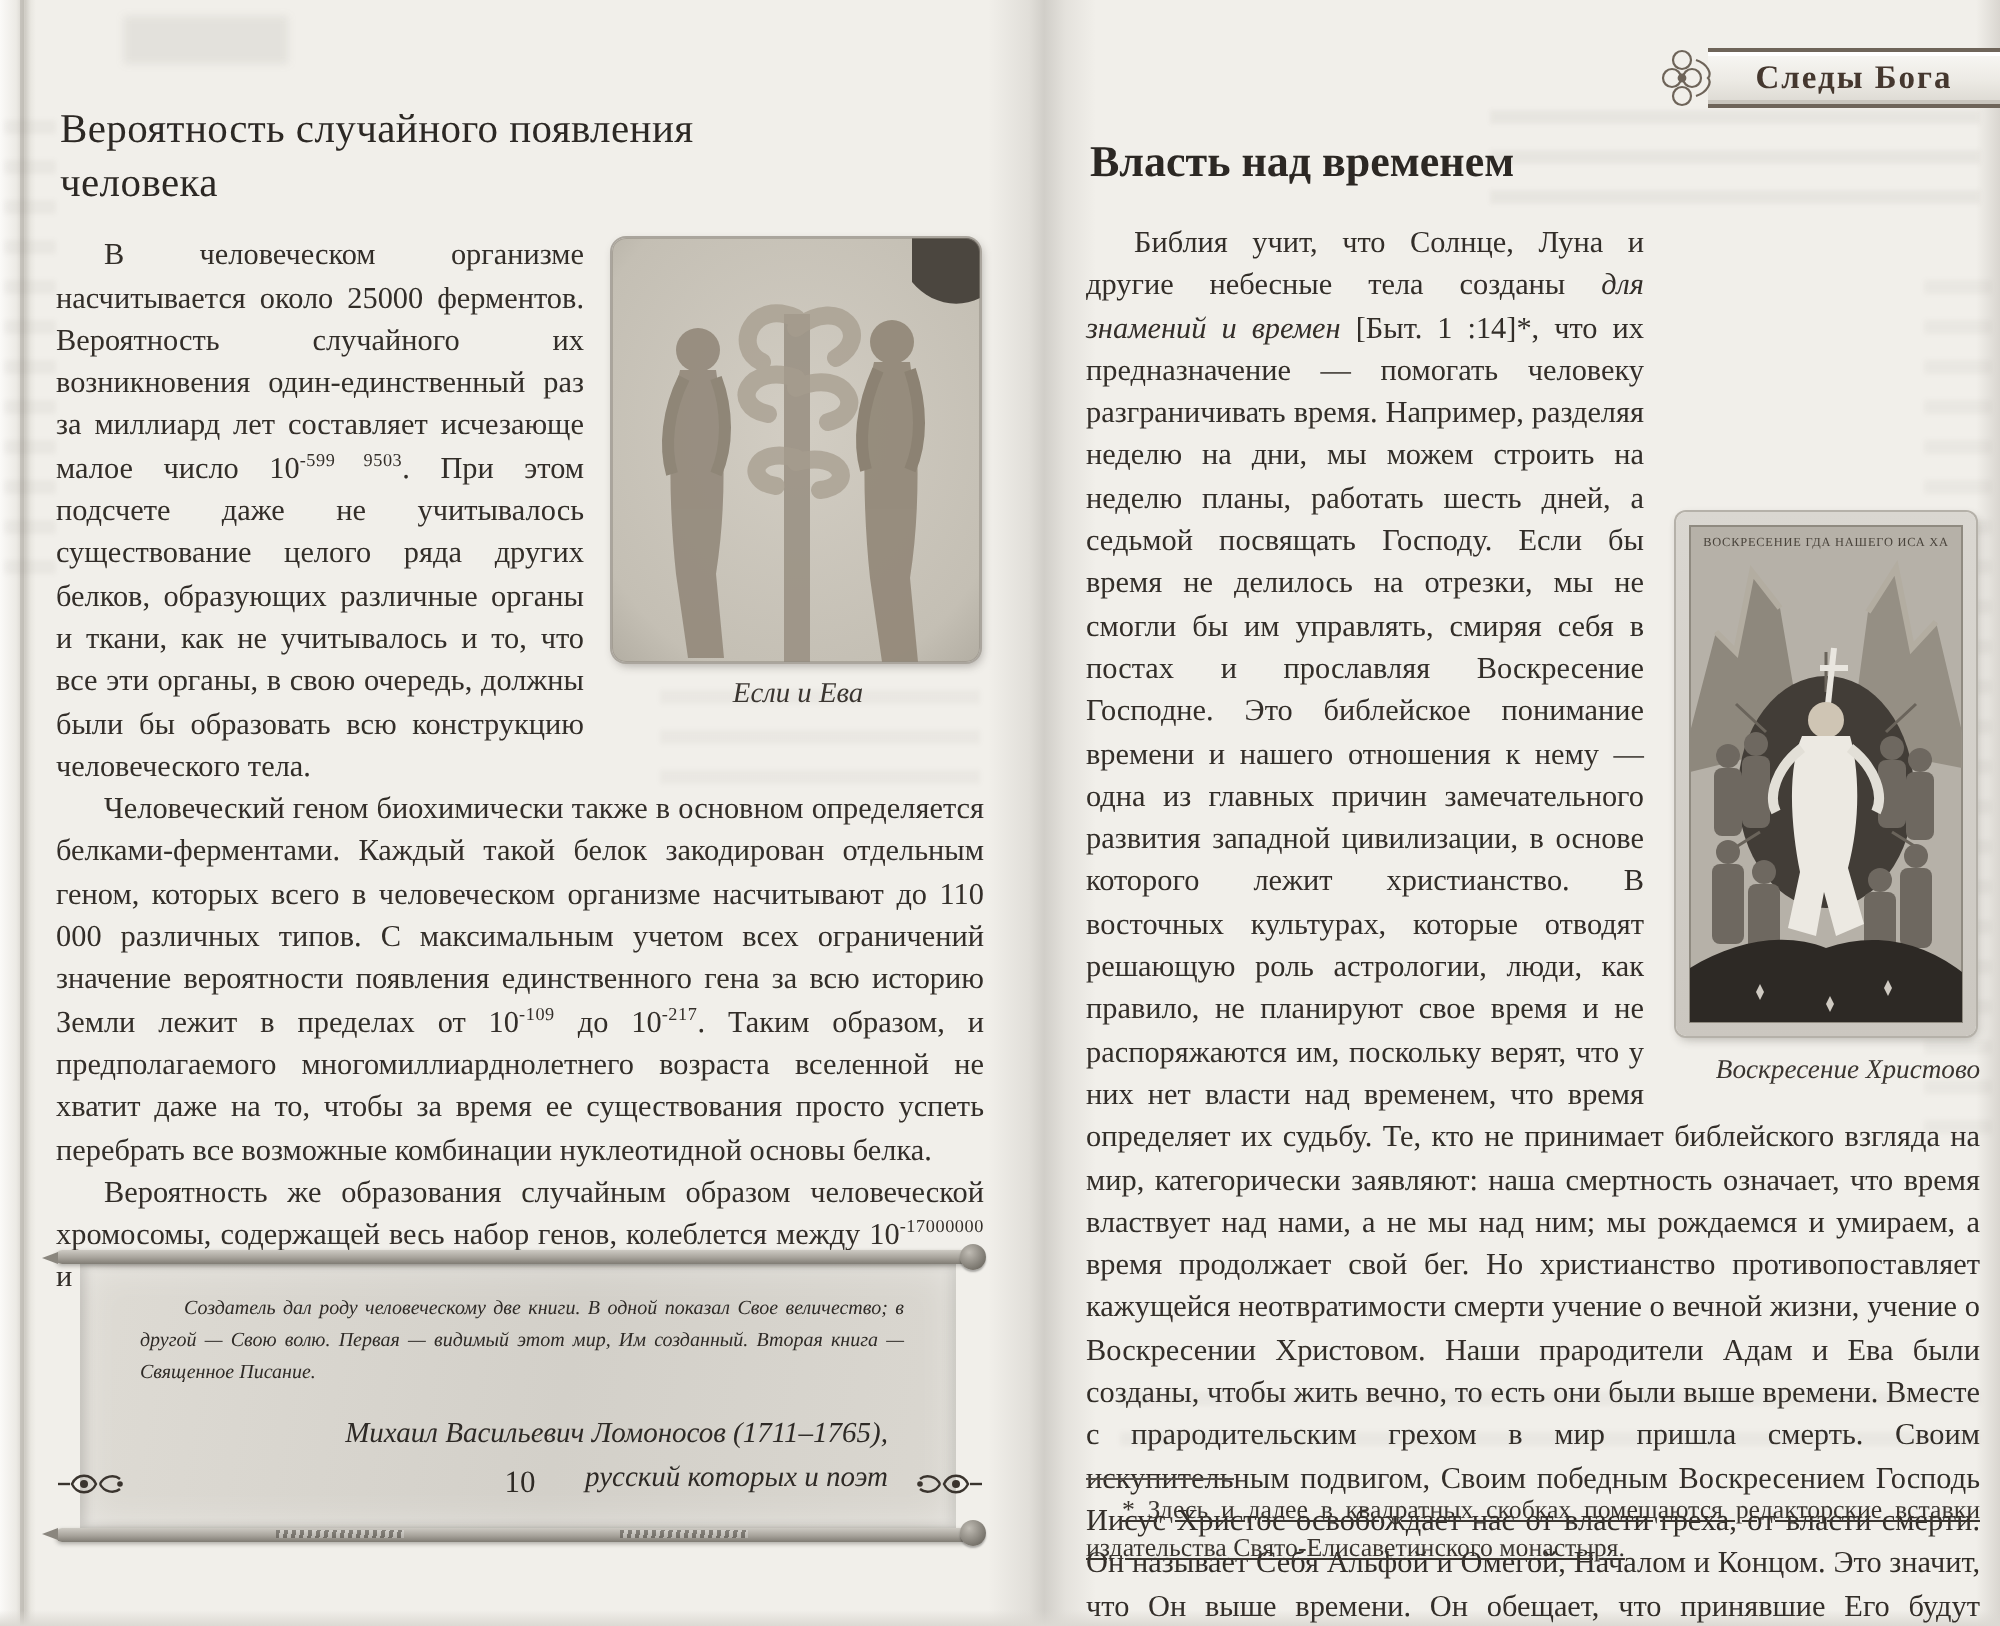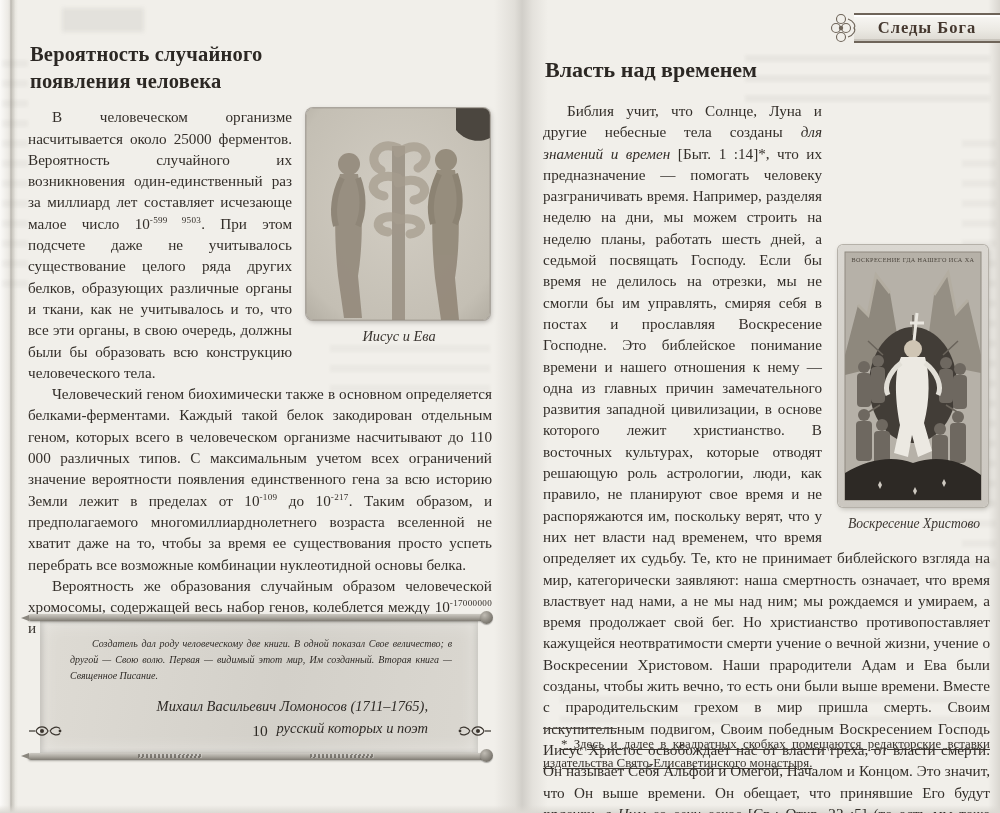--- a/index.html
+++ b/index.html
@@ -19,26 +19,26 @@
     background:linear-gradient(270deg,#d9d6d0 0%,rgba(217,214,208,0) 100%);}
   .edge-bottom{position:absolute;left:0;bottom:0;width:100%;height:8px;
     background:linear-gradient(0deg,#dcd9d3 0%,rgba(220,217,211,0) 100%);}
 
   
   .ghost{position:absolute;filter:blur(1.4px);pointer-events:none;
     background:repeating-linear-gradient(180deg,rgba(110,104,96,.10) 0 7px,rgba(110,104,96,0) 7px 20px);}
   .ghost-block{position:absolute;filter:blur(2px);background:rgba(110,104,96,.10);pointer-events:none;}
 
   
-  .page{position:absolute;top:1px;height:755px;}
+  .page{position:absolute;top:12px;height:755px;}
   .page-left{left:28px;width:464px;}
   .page-right{left:543px;width:447px;}
 
   
-  .lp-heading{margin:40px 0 12px 2px;font-size:20.5px;font-weight:bold;
+  .lp-heading{margin:40px 0 12px 2px;font-size:20.5px;font-weight:normal;
     line-height:1.3;max-width:330px;letter-spacing:.2px;color:#2c2824;}
   .body-text p{margin:0;font-size:15.2px;line-height:21.3px;text-align:justify;text-indent:24px;}
   .body-text sup{font-size:.6em;line-height:0;vertical-align:super;letter-spacing:.3px;}
   .body-text em{font-style:italic;}
 
   .img-float{float:right;width:186px;margin:2px 0 4px 14px;text-align:center;}
   .fresco{display:block;width:184px;height:212px;border-radius:7px;
     box-shadow:0 0 0 1px #aaa59d,1px 2px 5px rgba(60,55,48,.35);}
   .img-caption{margin-top:8px;font-style:italic;font-size:14.4px;color:#3a3530;}
 
@@ -50,36 +50,36 @@
   .rod .knob{position:absolute;right:-9px;top:-3.5px;width:13px;height:13px;border-radius:50%;
     background:radial-gradient(circle at 35% 32%,#c0bcb4,#5c5850);box-shadow:0 1px 1px rgba(0,0,0,.3);}
   .rod .tip{position:absolute;left:-7px;top:0.5px;width:0;height:0;
     border-top:3px solid transparent;border-bottom:3px solid transparent;border-right:8px solid #8a867e;}
   .rod .etch{position:absolute;top:1px;height:4px;width:64px;
     background:repeating-linear-gradient(100deg,rgba(60,56,50,.45) 0 2px,rgba(255,255,255,.25) 2px 4px);}
   .parchment{margin:0 12px;background:linear-gradient(100deg,#dedbd4 0%,#d3d0c9 55%,#dad7d0 100%);
     padding:15px 26px 13px 30px;min-height:102px;
     box-shadow:inset 0 0 20px rgba(255,255,255,.45),inset 3px 0 5px rgba(85,81,74,.28),inset -3px 0 5px rgba(85,81,74,.18);}
   .quote-text{font-style:italic;font-size:10px;line-height:1.62;text-align:justify;text-indent:22px;color:#2e2a26;margin:0;}
-  .quote-author{font-style:italic;font-size:14.5px;text-align:right;margin:10px 24px 0 0;line-height:1.55;color:#2e2a26;}
+  .quote-author{font-style:italic;font-size:14.5px;text-align:right;margin:10px 8px 0 0;line-height:1.55;color:#2e2a26;}
 
   
   .header-banner{position:absolute;top:12px;right:-10px;width:146px;height:26px;
     background:linear-gradient(#f8f7f4 0%,#eceae4 55%,#dcd9d2 100%);
     border-top:2px solid #6e6459;border-bottom:2px solid #6e6459;
     box-shadow:inset 0 2px 0 #fff,inset 0 -2px 0 #c9c5bd;
     display:flex;align-items:center;justify-content:center;}
   .banner-text{font-weight:bold;font-size:16.5px;letter-spacing:1px;color:#45382f;
     font-family:"Liberation Serif",serif;}
   .banner-orn{position:absolute;left:-26px;top:-6px;}
 
   .rp-content{padding-top:56px;}
   .rp-heading{margin:0 0 17px 2px;font-size:22px;font-weight:bold;color:#2c2824;}
 
-  .icon-float{float:right;width:152px;margin:145px 0 6px 16px;text-align:center;}
+  .icon-float{float:right;width:152px;margin:145px 0 6px 16px;text-align:right;}
   .icon-img{display:block;width:150px;height:262px;border-radius:5px;
     box-shadow:0 0 0 1px #b5b1a9,1px 2px 5px rgba(60,55,48,.3);}
   .icon-caption{margin-top:9px;font-style:italic;font-size:13.6px;white-space:nowrap;color:#3a3530;}
 
   .footnote{position:absolute;top:727px;left:0;width:447px;font-size:12.9px;line-height:1.45;text-align:justify;color:#3a352f;}
   .footnote-rule{width:74px;border-top:1px solid #55504a;margin:0 0 6px 0;}
   .footnote p{margin:0;text-indent:18px;text-decoration:underline;}
 
   
   .page-footer{position:absolute;bottom:16px;left:0;width:100%;
@@ -130,21 +130,21 @@
           <path d="M36 70 C28 86 26 104 30 118 M52 70 C58 86 58 104 52 118" stroke="#8a8172" stroke-width="6" fill="none"></path>
         </g>
 
         <g fill="#928878" opacity=".92">
           <circle cx="140" cy="52" r="11"></circle>
           <path d="M131 62 C125 88 125 132 129 170 L135 212 H153 L149 170 C155 132 153 90 149 62 Z"></path>
           <path d="M133 66 C125 84 123 102 127 116 M149 66 C155 84 155 102 149 116" stroke="#877d6d" stroke-width="6" fill="none"></path>
         </g>
         <rect width="184" height="212" rx="7" fill="none" stroke="#8f8a80" stroke-opacity=".5"></rect>
       </svg>
-      <div class="img-caption">Иисус и Ева</div>
+      <div class="img-caption">Если и Ева</div>
     </div>
 
     <p><span>В человеческом организме насчитывается около 25000 ферментов. Вероятность случайного их возникновения один-единственный раз за миллиард лет составляет исчезающе малое число 10</span><sup>-599 9503</sup><span>. При этом подсчете даже не учитывалось существование целого ряда других белков, образующих различные органы и ткани, как не учитывалось и то, что все эти органы, в свою очередь, должны были бы образовать всю конструкцию человеческого тела.</span></p>
     <p><span>Человеческий геном биохимически также в основном определяется белками-ферментами. Каждый такой белок закодирован отдельным геном, которых всего в человеческом организме насчитывают до 110 000 различных типов. С максимальным учетом всех ограничений значение вероятности появления единственного гена за всю историю Земли лежит в пределах от 10</span><sup>-109</sup><span> до 10</span><sup>-217</sup><span>. Таким образом, и предполагаемого многомиллиарднолетнего возраста вселенной не хватит даже на то, чтобы за время ее существования просто успеть перебрать все возможные комбинации нуклеотидной основы белка.</span></p>
     <p><span>Вероятность же образования случайным образом человеческой хромосомы, содержащей весь набор генов, колеблется между 10</span><sup>-17000000</sup><span> и 10</span><sup>-240000005</sup><span>.</span></p>
     <p><span>Как говорится, комментарии излишни.</span></p>
   </div>
 
   <div class="scroll-quote">
     <div class="rod">

